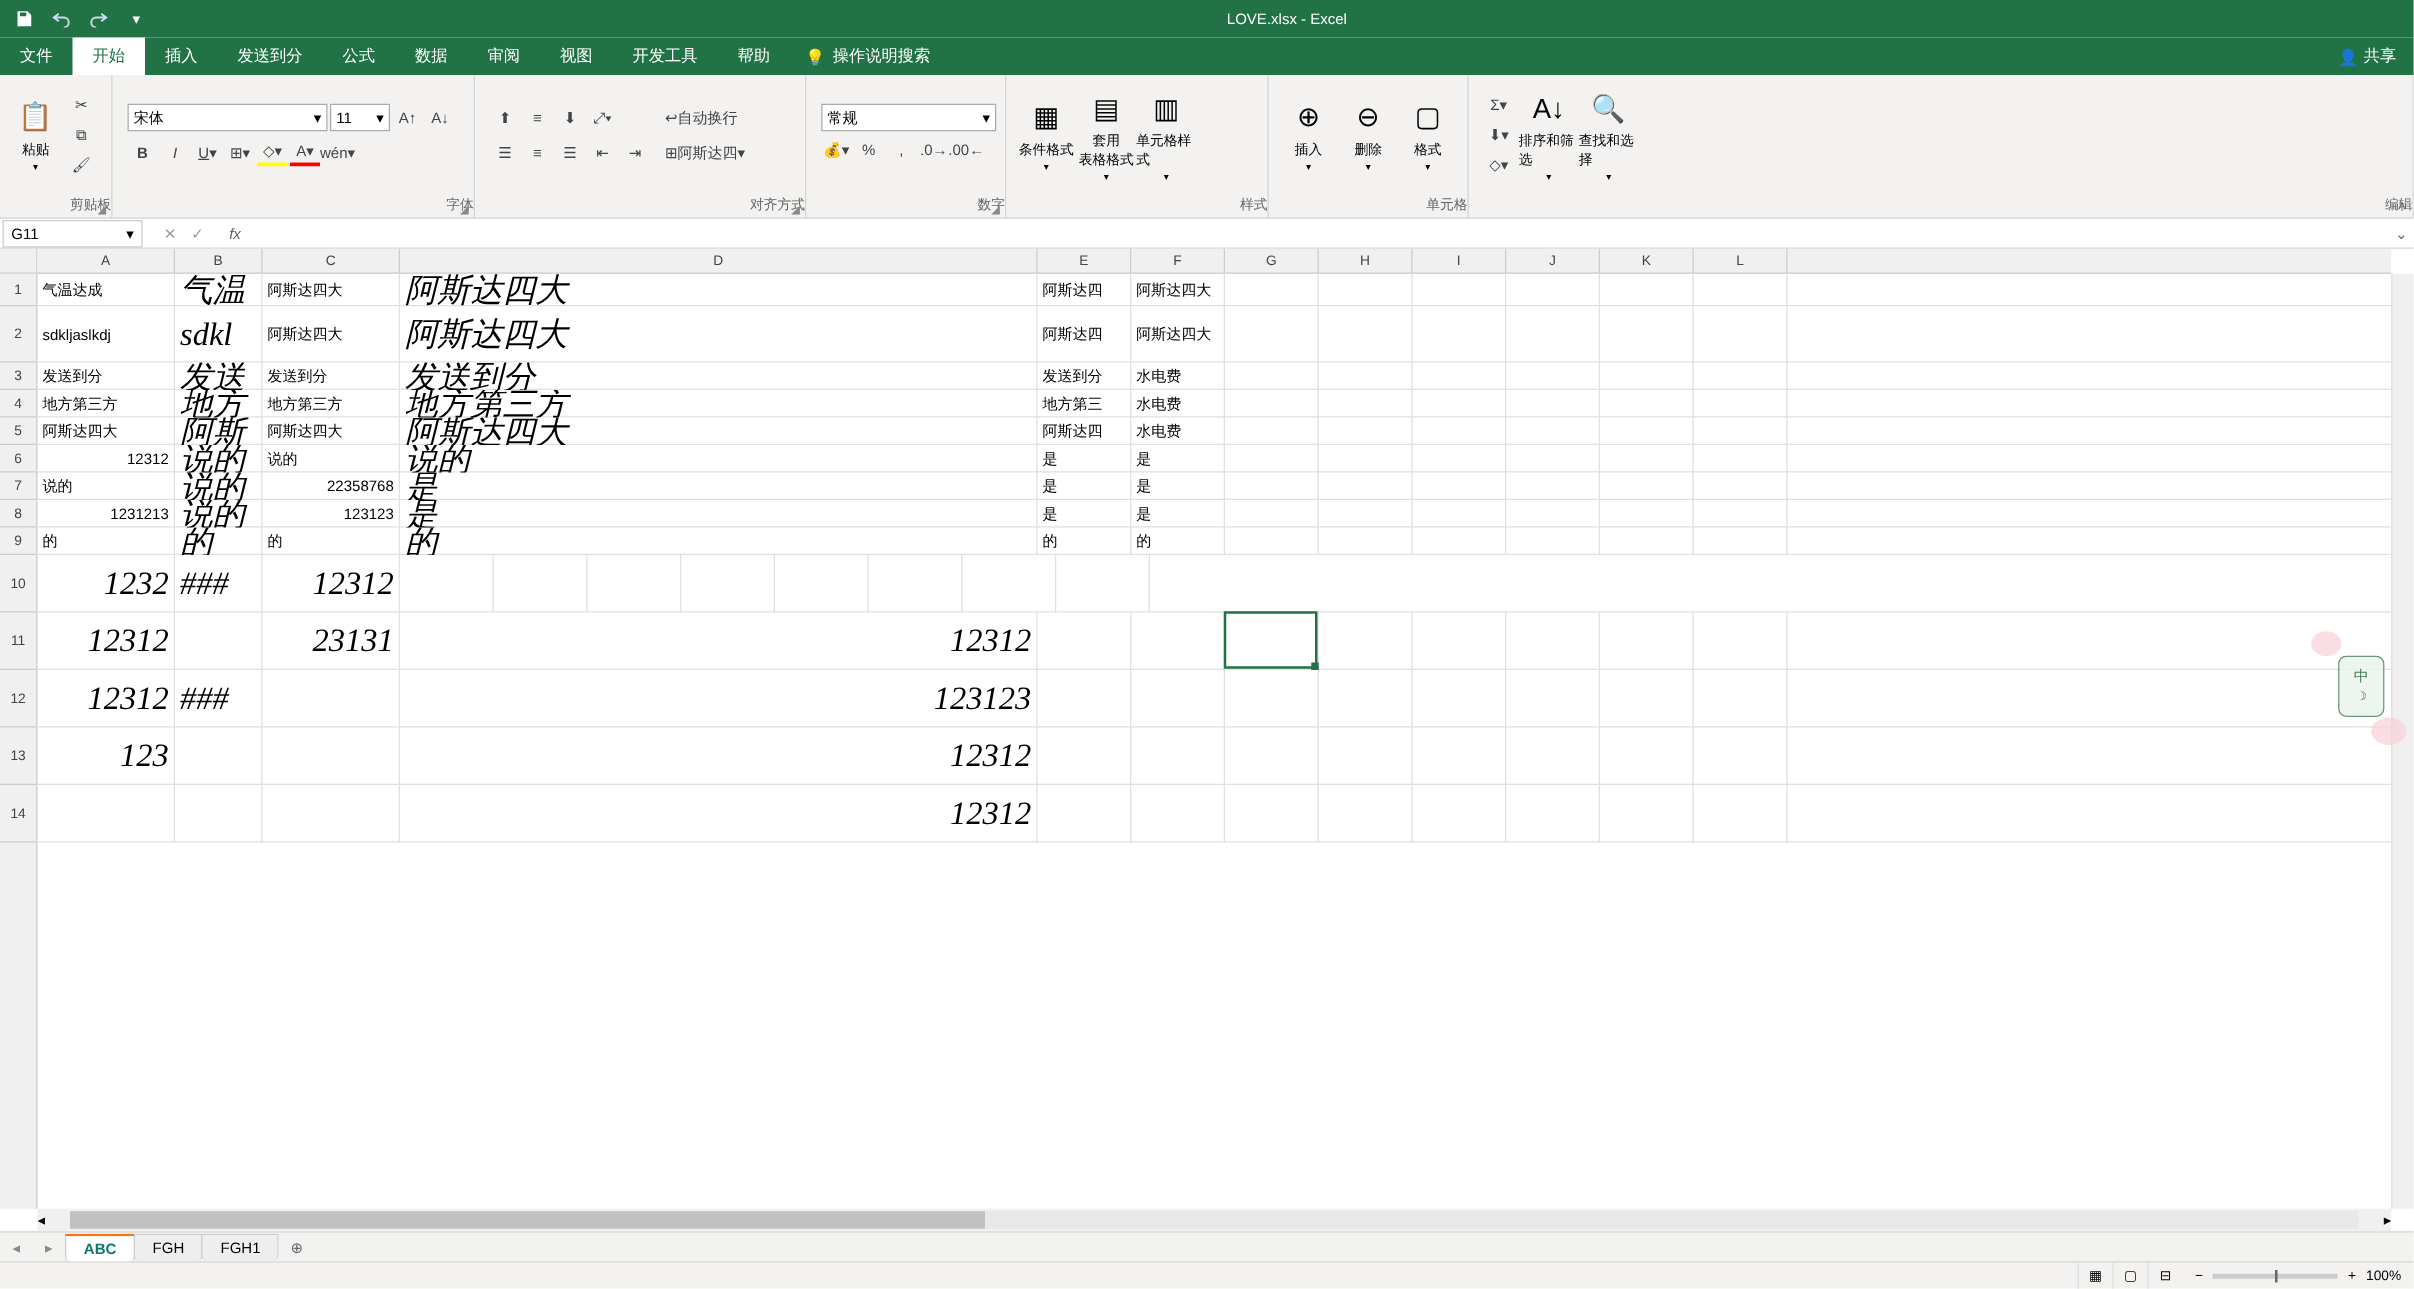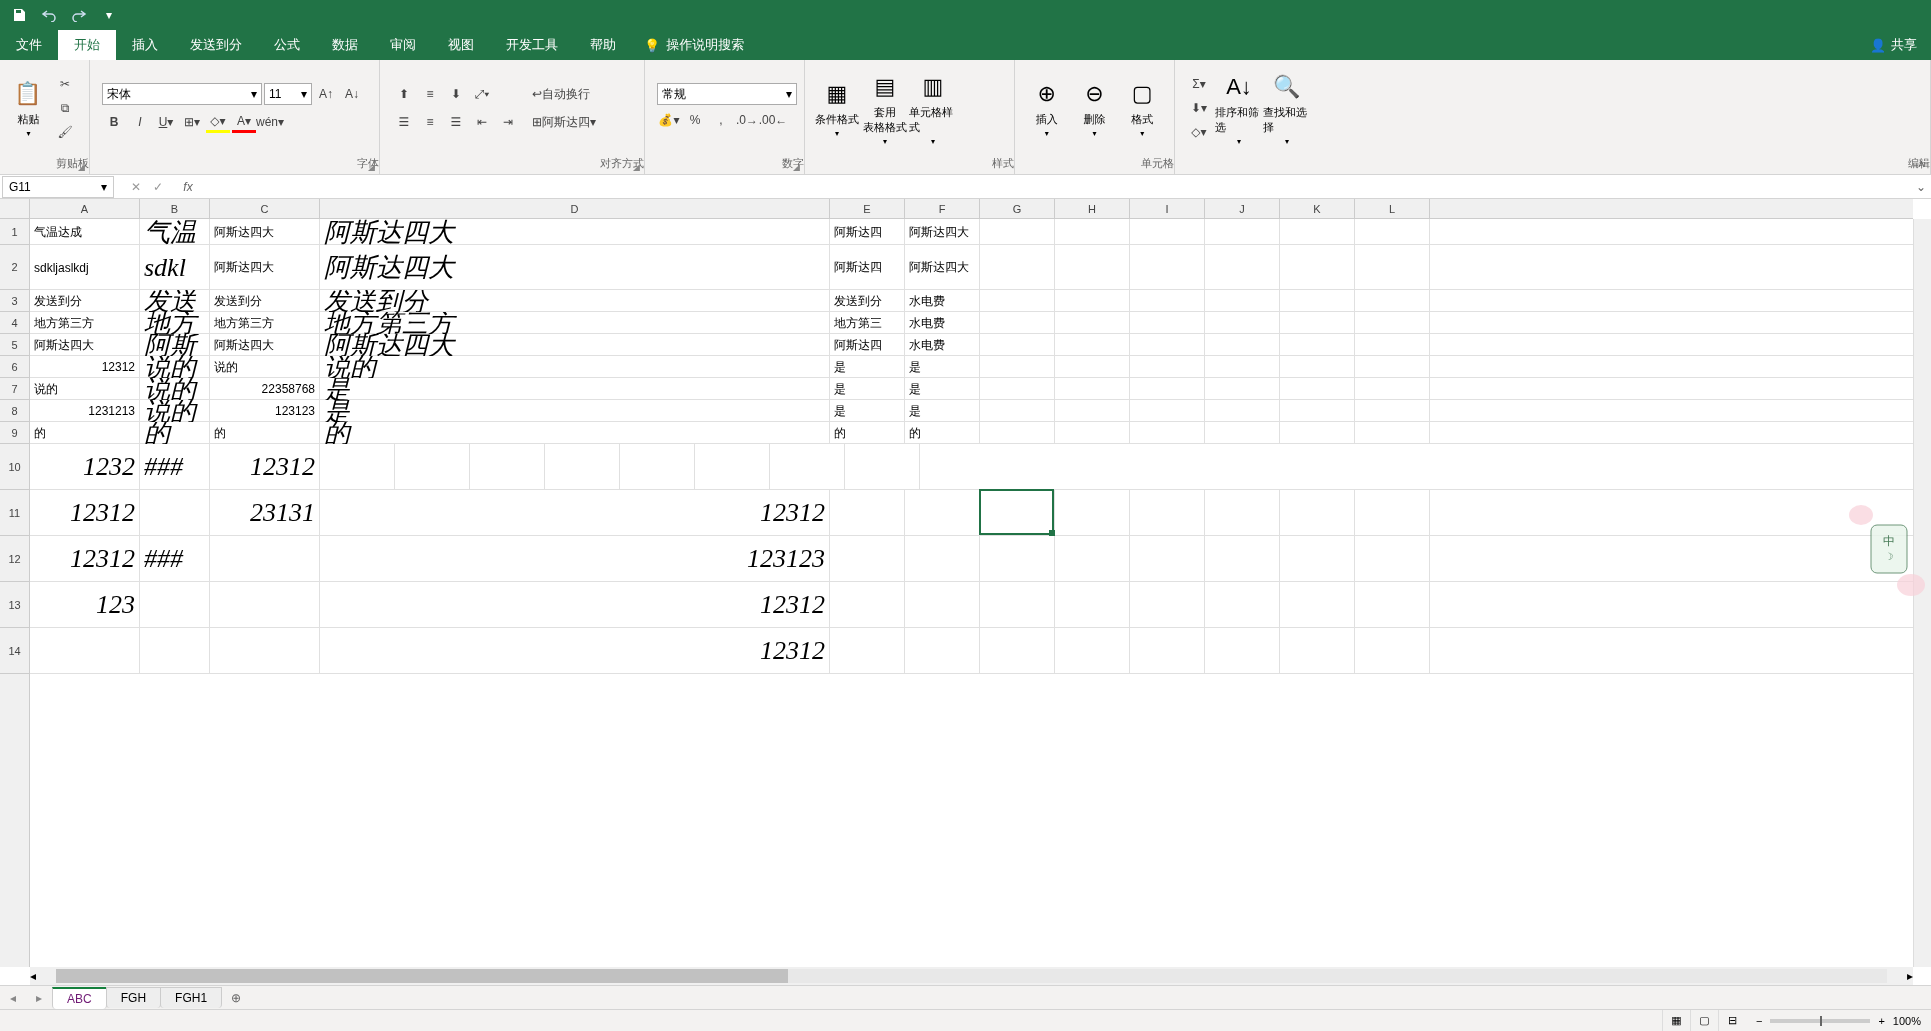--- a/index.html
+++ b/index.html
@@ -64,21 +64,21 @@
 .active-cell::after { content:""; position:absolute; right:-3px; bottom:-3px; width:6px; height:6px; background:#217346;}
 .vscroll { position:absolute; right:0; top:20px; bottom:18px; width:18px; background:#f0f0f0; border-left:1px solid #ddd;}
 .hscroll-area { position:absolute; left:30px; right:18px; bottom:0; height:18px; background:#f0f0f0; display:flex; align-items:center;}
 .hscroll-area .track { flex:1; height:14px; background:#e8e8e8; margin:0 20px; display:flex; align-items:center;}
 .hscroll-area .thumb { width:40%; height:14px; background:#c1c1c1;}
 
 
 .sheettabs { display:flex; align-items:center; height:24px; border-top:1px solid #d4d4d4; background:#f3f2f1;}
 .sheettabs .nav { padding:0 10px; color:#888;}
 .sheettabs .stab { padding:3px 14px; border:1px solid #ccc; border-bottom:none; margin-right:-1px; background:#eee; font-size:12px; border-radius:0 0 4px 4px;}
-.sheettabs .stab.active { background:#fff; font-weight:normal; border-top:2px solid #15803d; color:#701a75;}
+.sheettabs .stab.active { background:#fff; font-weight:bold; border-top:2px solid #f97316; color:#0f766e;}
 .sheettabs .add { padding:0 10px; color:#666;}
 
 
 .status { display:flex; align-items:center; height:22px; background:#f3f2f1; border-top:1px solid #d4d4d4; font-size:11px;}
 .status .spacer{flex:1;}
 .status .viewbtn { width:28px; height:22px; display:flex; align-items:center; justify-content:center; border-left:1px solid #ddd;}
 .status .zoom { display:flex; align-items:center; gap:8px; padding:0 10px;}
 .status .slider { width:100px; height:4px; background:#ccc; position:relative;}
 .status .slider::before { content:""; position:absolute; left:50%; top:-3px; width:2px; height:10px; background:#666;}
 
@@ -100,20 +100,21 @@
           <path fill="none" stroke="#cde" stroke-width="1.5" d="M6 3L2 6l4 3M2 6h8a4 4 0 010 8"></path>
         </svg>
       </div>
     <div class="btn">
         <svg width="16" height="14" viewBox="0 0 16 14">
           <path fill="none" stroke="#cde" stroke-width="1.5" d="M10 3l4 3-4 3M14 6H6a4 4 0 000 8"></path>
         </svg>
       </div>
     <div class="btn">▾</div>
   </div>
+  <div class="title">LOVE.xlsx - Excel</div>
 </div>
 
 <div class="tabs">
   <div id="tabs-container" style="display: contents;"><div class="tab">文件</div><div class="tab active">开始</div><div class="tab">插入</div><div class="tab">发送到分</div><div class="tab">公式</div><div class="tab">数据</div><div class="tab">审阅</div><div class="tab">视图</div><div class="tab">开发工具</div><div class="tab">帮助</div></div>
   <div class="tell">
       <span>💡</span>
       <span>操作说明搜索</span>
     </div>
   <div class="spacer"></div>
   <div class="share">

